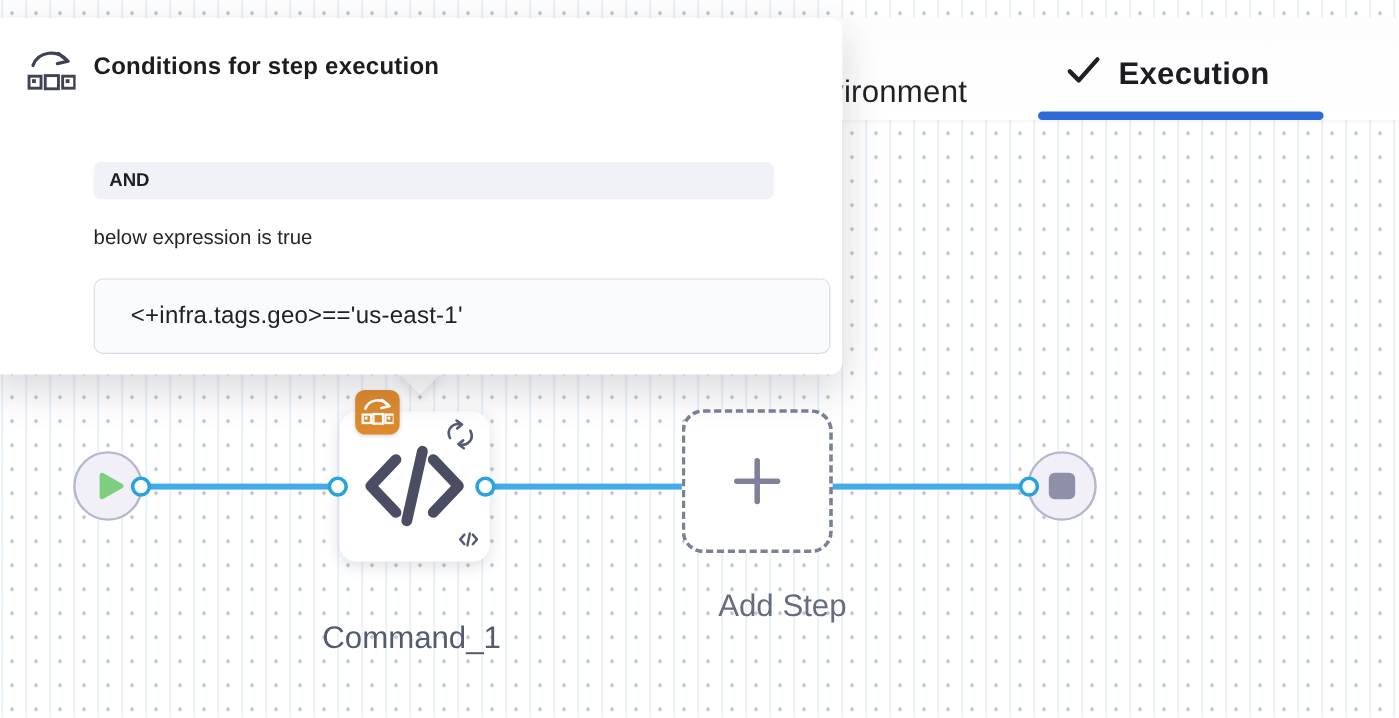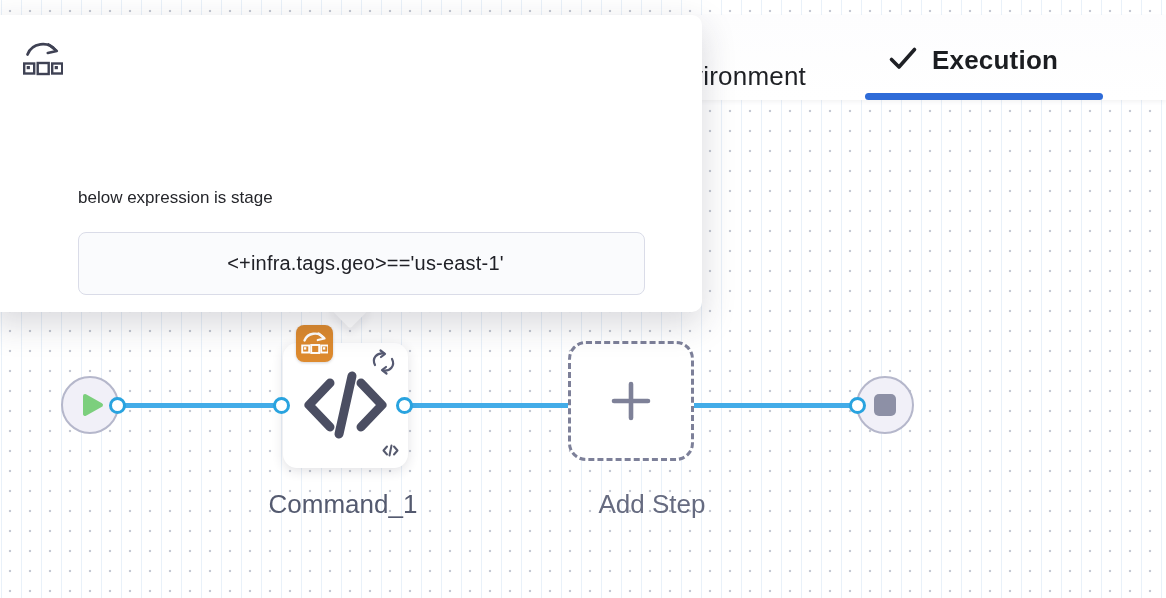--- a/index.html
+++ b/index.html
@@ -62,21 +62,21 @@
   .code-ic-sm{position:absolute;right:9px;bottom:7px;}
   .add-step{
     position:absolute;left:568px;top:341px;width:126px;height:120px;box-sizing:border-box;
     background:#fff;border:3px dashed #7d8099;border-radius:18px;
     display:flex;align-items:center;justify-content:center;z-index:2;cursor:pointer;
   }
   .node-label{
     position:absolute;top:489px;width:200px;text-align:center;
     font-size:26px;z-index:2;white-space:nowrap;
   }
-  .lab-cmd{left:243px;color:#545a6f;}
+  .lab-cmd{left:243px;color:#545a6f;margin-top:27px;}
   .lab-add{left:552px;color:#666b80;}
   
   .popover{
     position:absolute;left:-10px;top:15px;width:712px;height:297px;
     background:#fff;border-radius:10px;z-index:10;
     box-shadow:0 12px 34px rgba(40,41,61,.18);
   }
   .pop-pointer{
     position:absolute;left:336px;top:295px;width:28px;height:28px;background:#fff;
     transform:rotate(45deg);border-radius:3px;z-index:9;
@@ -85,23 +85,23 @@
   .pop-icon{position:absolute;left:32px;top:25px;}
   .pop-title{position:absolute;left:88px;top:30px;font-size:20px;font-weight:bold;color:#1c1d21;letter-spacing:.2px;}
   .pop-desc{position:absolute;left:88px;top:80px;font-size:17px;color:#25262b;}
   .and-chip{
     position:absolute;left:88px;top:120px;width:567px;height:31px;box-sizing:border-box;
     background:#f1f1f8;border-radius:6px;font-size:15.5px;font-weight:bold;color:#1d1e22;
     line-height:31px;padding-left:13px;
   }
   .pop-intro{position:absolute;left:88px;top:173px;font-size:17px;color:#25262b;}
   .expr-box{
-    position:absolute;left:88px;top:217px;width:567px;height:63px;box-sizing:border-box;
+    position:absolute;left:88px;top:217px;width:614px;height:63px;box-sizing:border-box;
     background:#fafbfd;border:1px solid #dadce8;border-radius:8px;
-    font-size:20px;color:#202127;line-height:61px;padding-left:8px;letter-spacing:.2px;text-align:center;
+    font-size:20px;color:#202127;line-height:61px;padding-left:30px;letter-spacing:.2px;
   }
 </style>
 </head>
 <body>
 
 <div id="canvas">
 
   <div class="tabbar">
     <div class="tab-env">Environment</div>
   </div>
@@ -187,17 +187,19 @@
       <svg width="41" height="38" viewBox="0 0 41 38">
         <path d="M5.5 14.5 C 10 2.5, 26 1, 33.5 10" fill="none" stroke="#3f4254" stroke-width="2.7" stroke-linecap="round"></path>
         <path d="M26.5 4.5 L34.8 11 L25.8 13" fill="none" stroke="#3f4254" stroke-width="2.7" stroke-linecap="round" stroke-linejoin="round"></path>
         <rect x="2.2" y="23.5" width="10" height="10" fill="none" stroke="#3f4254" stroke-width="2.4"></rect>
         <rect x="15.7" y="23" width="11" height="11" fill="none" stroke="#3f4254" stroke-width="2.4"></rect>
         <rect x="30.2" y="23.5" width="10" height="10" fill="none" stroke="#3f4254" stroke-width="2.4"></rect>
         <rect x="4.7" y="26" width="3.2" height="3.2" fill="#3f4254"></rect>
         <rect x="32.7" y="26" width="3.2" height="3.2" fill="#3f4254"></rect>
       </svg>
     </span>
-    <div class="pop-intro">below expression is stage</div>
+    <div class="pop-title">Conditions for step execution</div>
+    <div class="and-chip">AND</div>
+    <div class="pop-intro">below expression is true</div>
     <div class="expr-box">&lt;+infra.tags.geo&gt;=='us-east-1'</div>
   </div>
 
 </div>
 
 </body></html>

